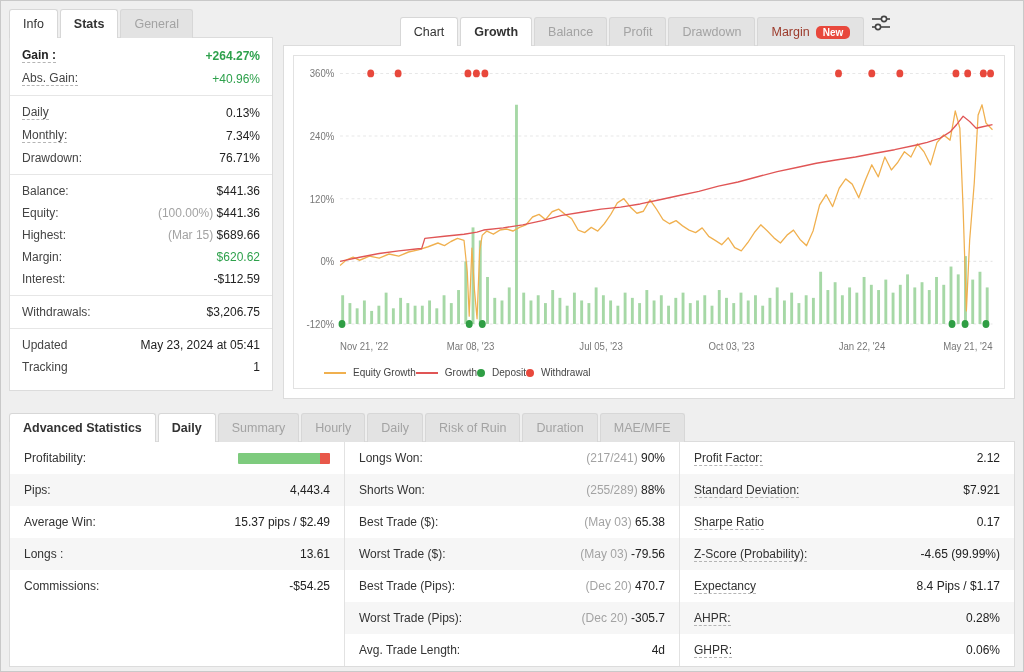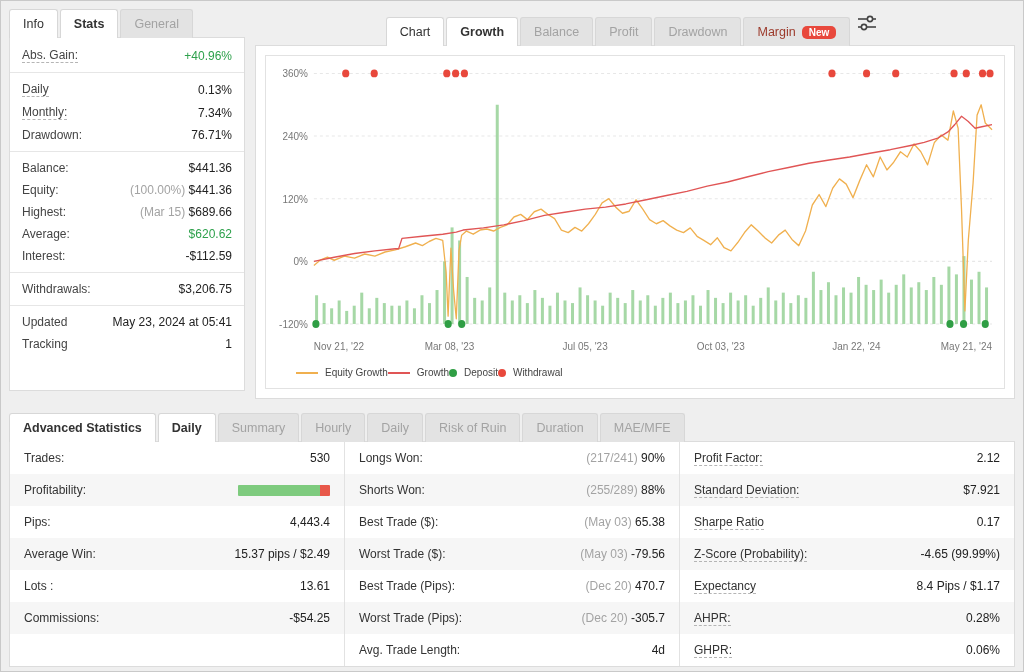--- a/index.html
+++ b/index.html
@@ -1,19 +1,19 @@
 <!DOCTYPE html>
 <html><head>
 <meta charset="utf-8">
 <style>
   html,body{margin:0;padding:0;width:1024px;height:672px;overflow:hidden;
     background:#efefef;font-family:"Liberation Sans",sans-serif;color:#333;}
   .page{width:1024px;height:672px;box-sizing:border-box;border:1px solid #c9c9c9;}
   .top{display:flex;gap:10px;padding:8px;align-items:flex-start;}
-  .left-col{width:236px;flex:none;}
+  .left-col{width:264px;flex:none;}
   .right-col{flex:1;min-width:0;}
   .tabs-row{display:flex;align-items:flex-end;justify-content:center;}
   .tabs{display:flex;gap:2px;position:relative;z-index:2;}
   .tab{padding:7px 13px;font-size:12.5px;background:#e3e3e3;border:1px solid #d7d7d7;
     border-bottom:none;border-radius:3px 3px 0 0;color:#333;white-space:nowrap;
     margin-bottom:-1px;display:flex;align-items:center;gap:6px;cursor:pointer;}
   .tab.white{background:#fff;}
   .tab.active{background:#fff;font-weight:bold;}
   .tab.bold{font-weight:bold;}
   .accent{color:#9c3a2b;}
@@ -67,20 +67,24 @@
           </div>
           <div class="tab active">
             <span>Stats</span>
           </div>
           <div class="tab gray">
             <span>General</span>
           </div>
         </div>
       <div class="card stats-card">
         <div>
+            <div class="srow">
+              <span class="slabel dashed bold">Gain :</span>
+              <span class="sval green gbold">+264.27%</span>
+            </div>
             <div class="srow divider">
               <span class="slabel dashed">Abs. Gain:</span>
               <span class="sval green">+40.96%</span>
             </div>
             <div class="srow">
               <span class="slabel dashed">Daily</span>
               <span class="sval">0.13%</span>
             </div>
             <div class="srow">
               <span class="slabel dashed">Monthly:</span>
@@ -96,21 +100,21 @@
             </div>
             <div class="srow">
               <span class="slabel">Equity:</span>
               <span class="sval"><span class="gray">(100.00%) </span>$441.36</span>
             </div>
             <div class="srow">
               <span class="slabel">Highest:</span>
               <span class="sval"><span class="gray">(Mar 15) </span>$689.66</span>
             </div>
             <div class="srow">
-              <span class="slabel">Average:</span>
+              <span class="slabel">Margin:</span>
               <span class="sval green">$620.62</span>
             </div>
             <div class="srow divider">
               <span class="slabel">Interest:</span>
               <span class="sval">-$112.59</span>
             </div>
             <div class="srow divider">
               <span class="slabel">Withdrawals:</span>
               <span class="sval">$3,206.75</span>
             </div>
@@ -335,40 +339,36 @@
         <div class="tab gray">
           <span>Duration</span>
         </div>
         <div class="tab gray">
           <span>MAE/MFE</span>
         </div>
       </div>
     <div class="card table-card">
       <div class="tcol">
           <div class="trow">
-            <span class="tlabel">Trades:</span>
-            <span class="tval">530</span>
-          </div>
-          <div class="trow">
             <span class="tlabel">Profitability:</span>
             <span class="pbar">
               <span class="pgreen" style="width: 89%;"></span>
               <span class="pred" style="width: 11%;"></span>
             </span>
           </div>
           <div class="trow">
             <span class="tlabel">Pips:</span>
             <span class="tval">4,443.4</span>
           </div>
           <div class="trow">
             <span class="tlabel">Average Win:</span>
             <span class="tval">15.37 pips / $2.49</span>
           </div>
           <div class="trow">
-            <span class="tlabel">Lots :</span>
+            <span class="tlabel">Longs :</span>
             <span class="tval">13.61</span>
           </div>
           <div class="trow">
             <span class="tlabel">Commissions:</span>
             <span class="tval">-$54.25</span>
           </div>
         </div>
       <div class="tcol">
           <div class="trow">
             <span class="tlabel">Longs Won:</span>

